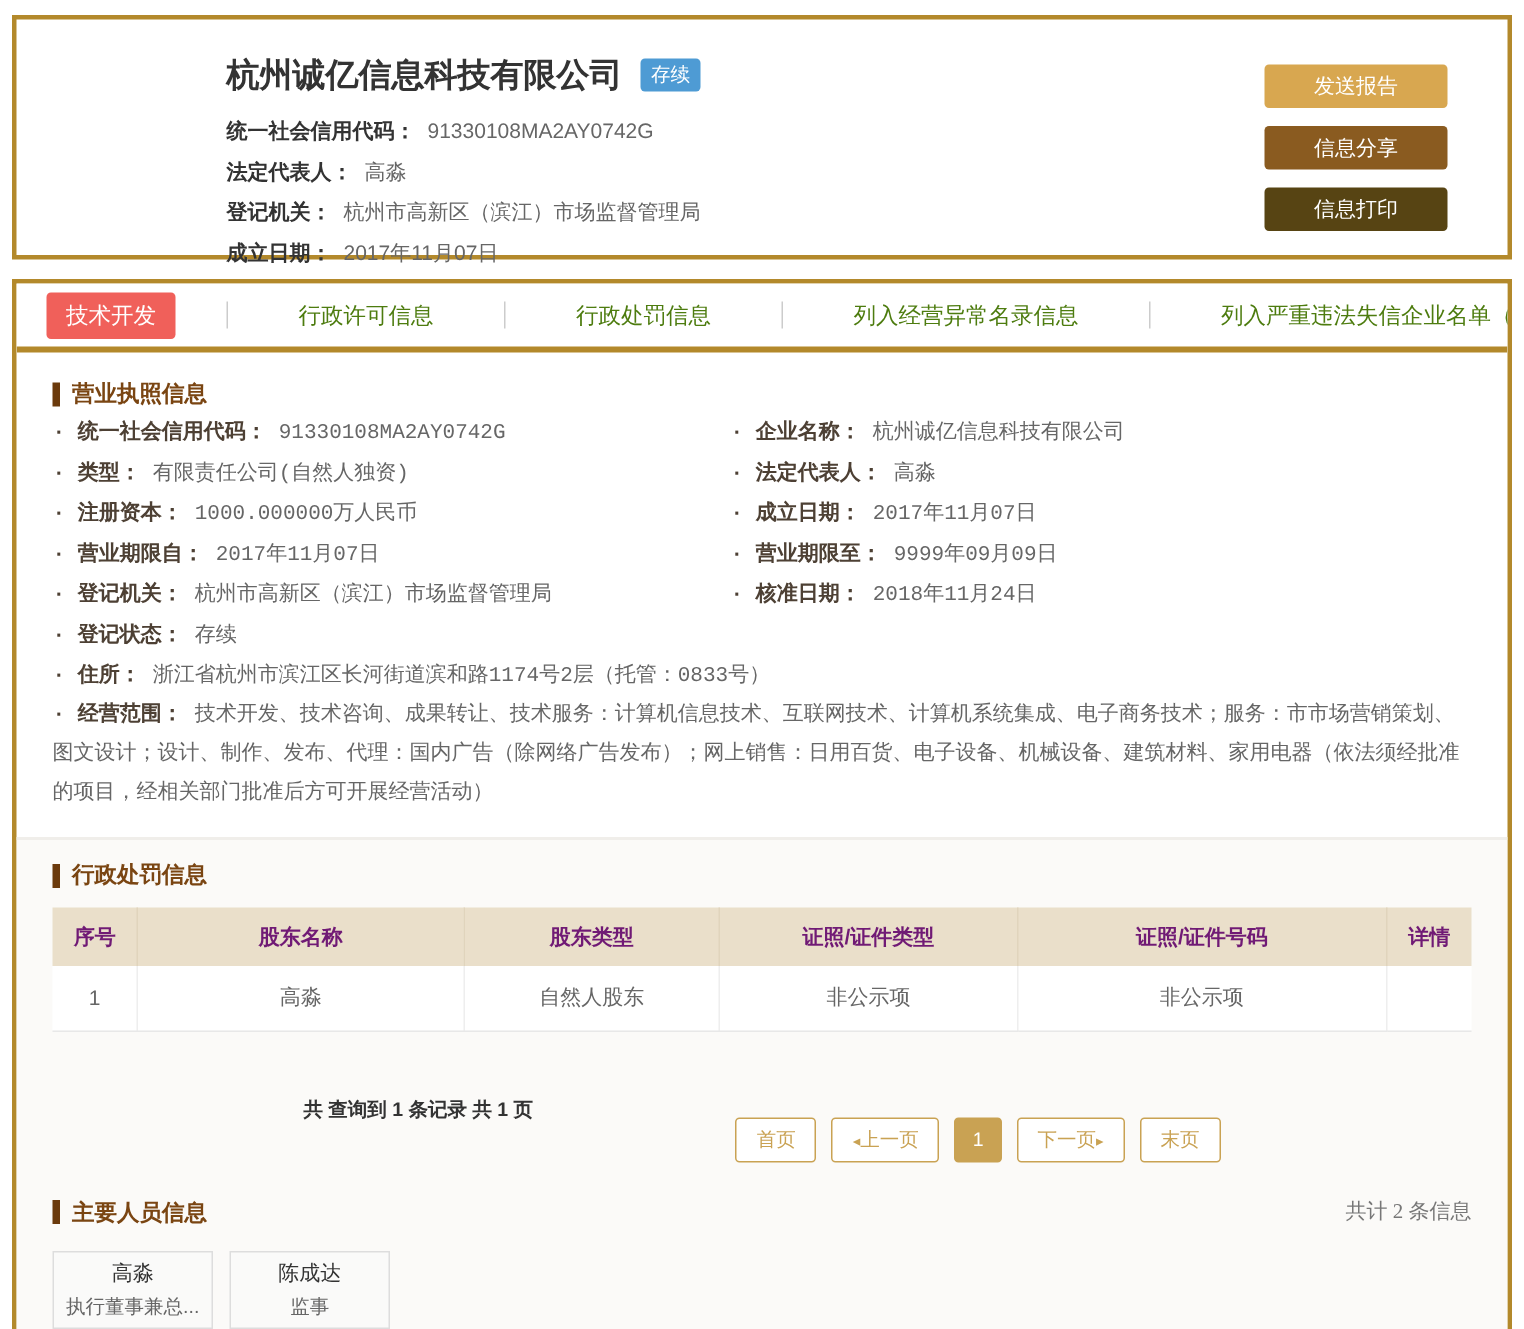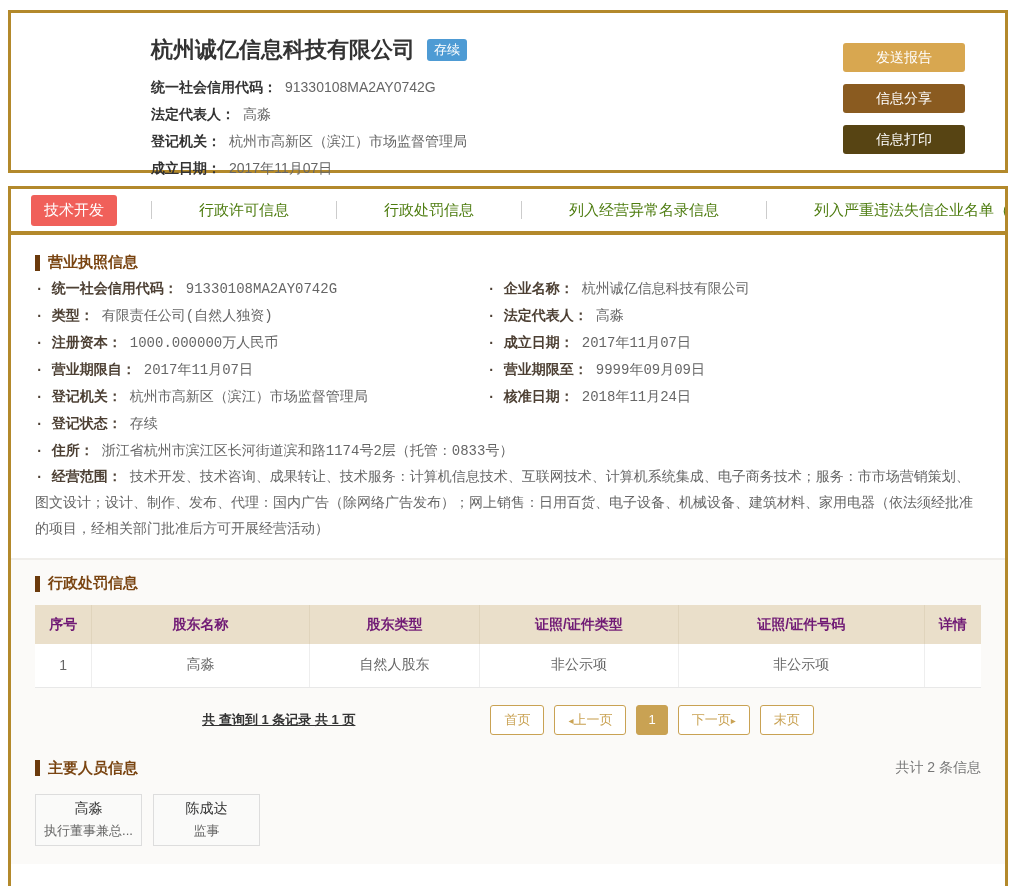--- a/index.html
+++ b/index.html
@@ -82,29 +82,29 @@
     height:39px; border-right:1px solid #e0d4bc; }
   .sh-table th:last-child { border-right:none; }
   .sh-table td { background:#fff; color:#666; font-size:14px; height:43px;
     text-align:center; border-right:1px solid #eee; border-bottom:1px solid #e8e8e8; }
   .sh-table td:last-child { border-right:none; }
   .col-no{width:6%;} .col-name{width:23%;} .col-type{width:18%;}
   .col-ctype{width:21%;} .col-cno{width:26%;} .col-detail{width:6%;}
 
   .pagination-row { margin-top:17px; display:flex; align-items:center;
     justify-content:center; }
-  .pg-summary { font-size:13px; font-weight:bold; color:#333; margin-right:135px;text-decoration:underline; }
-  .pg-buttons { display:flex; gap:10px; }
+  .pg-summary { font-size:13px; font-weight:bold; color:#333; margin-right:135px; }
+  .pg-buttons { display:flex; gap:10px;margin-top:40px; }
   .pg { border:1px solid #c9a253; color:#c9a253; background:#fff; font-size:13px;
     padding:5px 13px; border-radius:3px; cursor:pointer; font-family:inherit; }
   .pg .arr { font-size:10px; }
   .pg.current { background:#c9a253; color:#fff; padding:5px 11px; }
 
   .members { margin-top:24px; }
-  .members-head { display:flex; align-items:center; justify-content:space-between; }
+  .members-head { display:flex; align-items:center; justify-content:space-between;font-family:Liberation Serif, serif; }
   .members-count { font-size:14px; color:#777; }
   .cards { margin-top:16px; display:flex; gap:11px; }
   .person-card { width:107px; height:52px; background:#fafaf9; border:1px solid #ddd;
     display:flex; flex-direction:column; align-items:center; justify-content:center;
     cursor:pointer; }
   .person-name { font-size:14px; color:#333; }
   .person-title { font-size:13px; color:#666; margin-top:4px; }
 </style>
 </head>
 <body>

